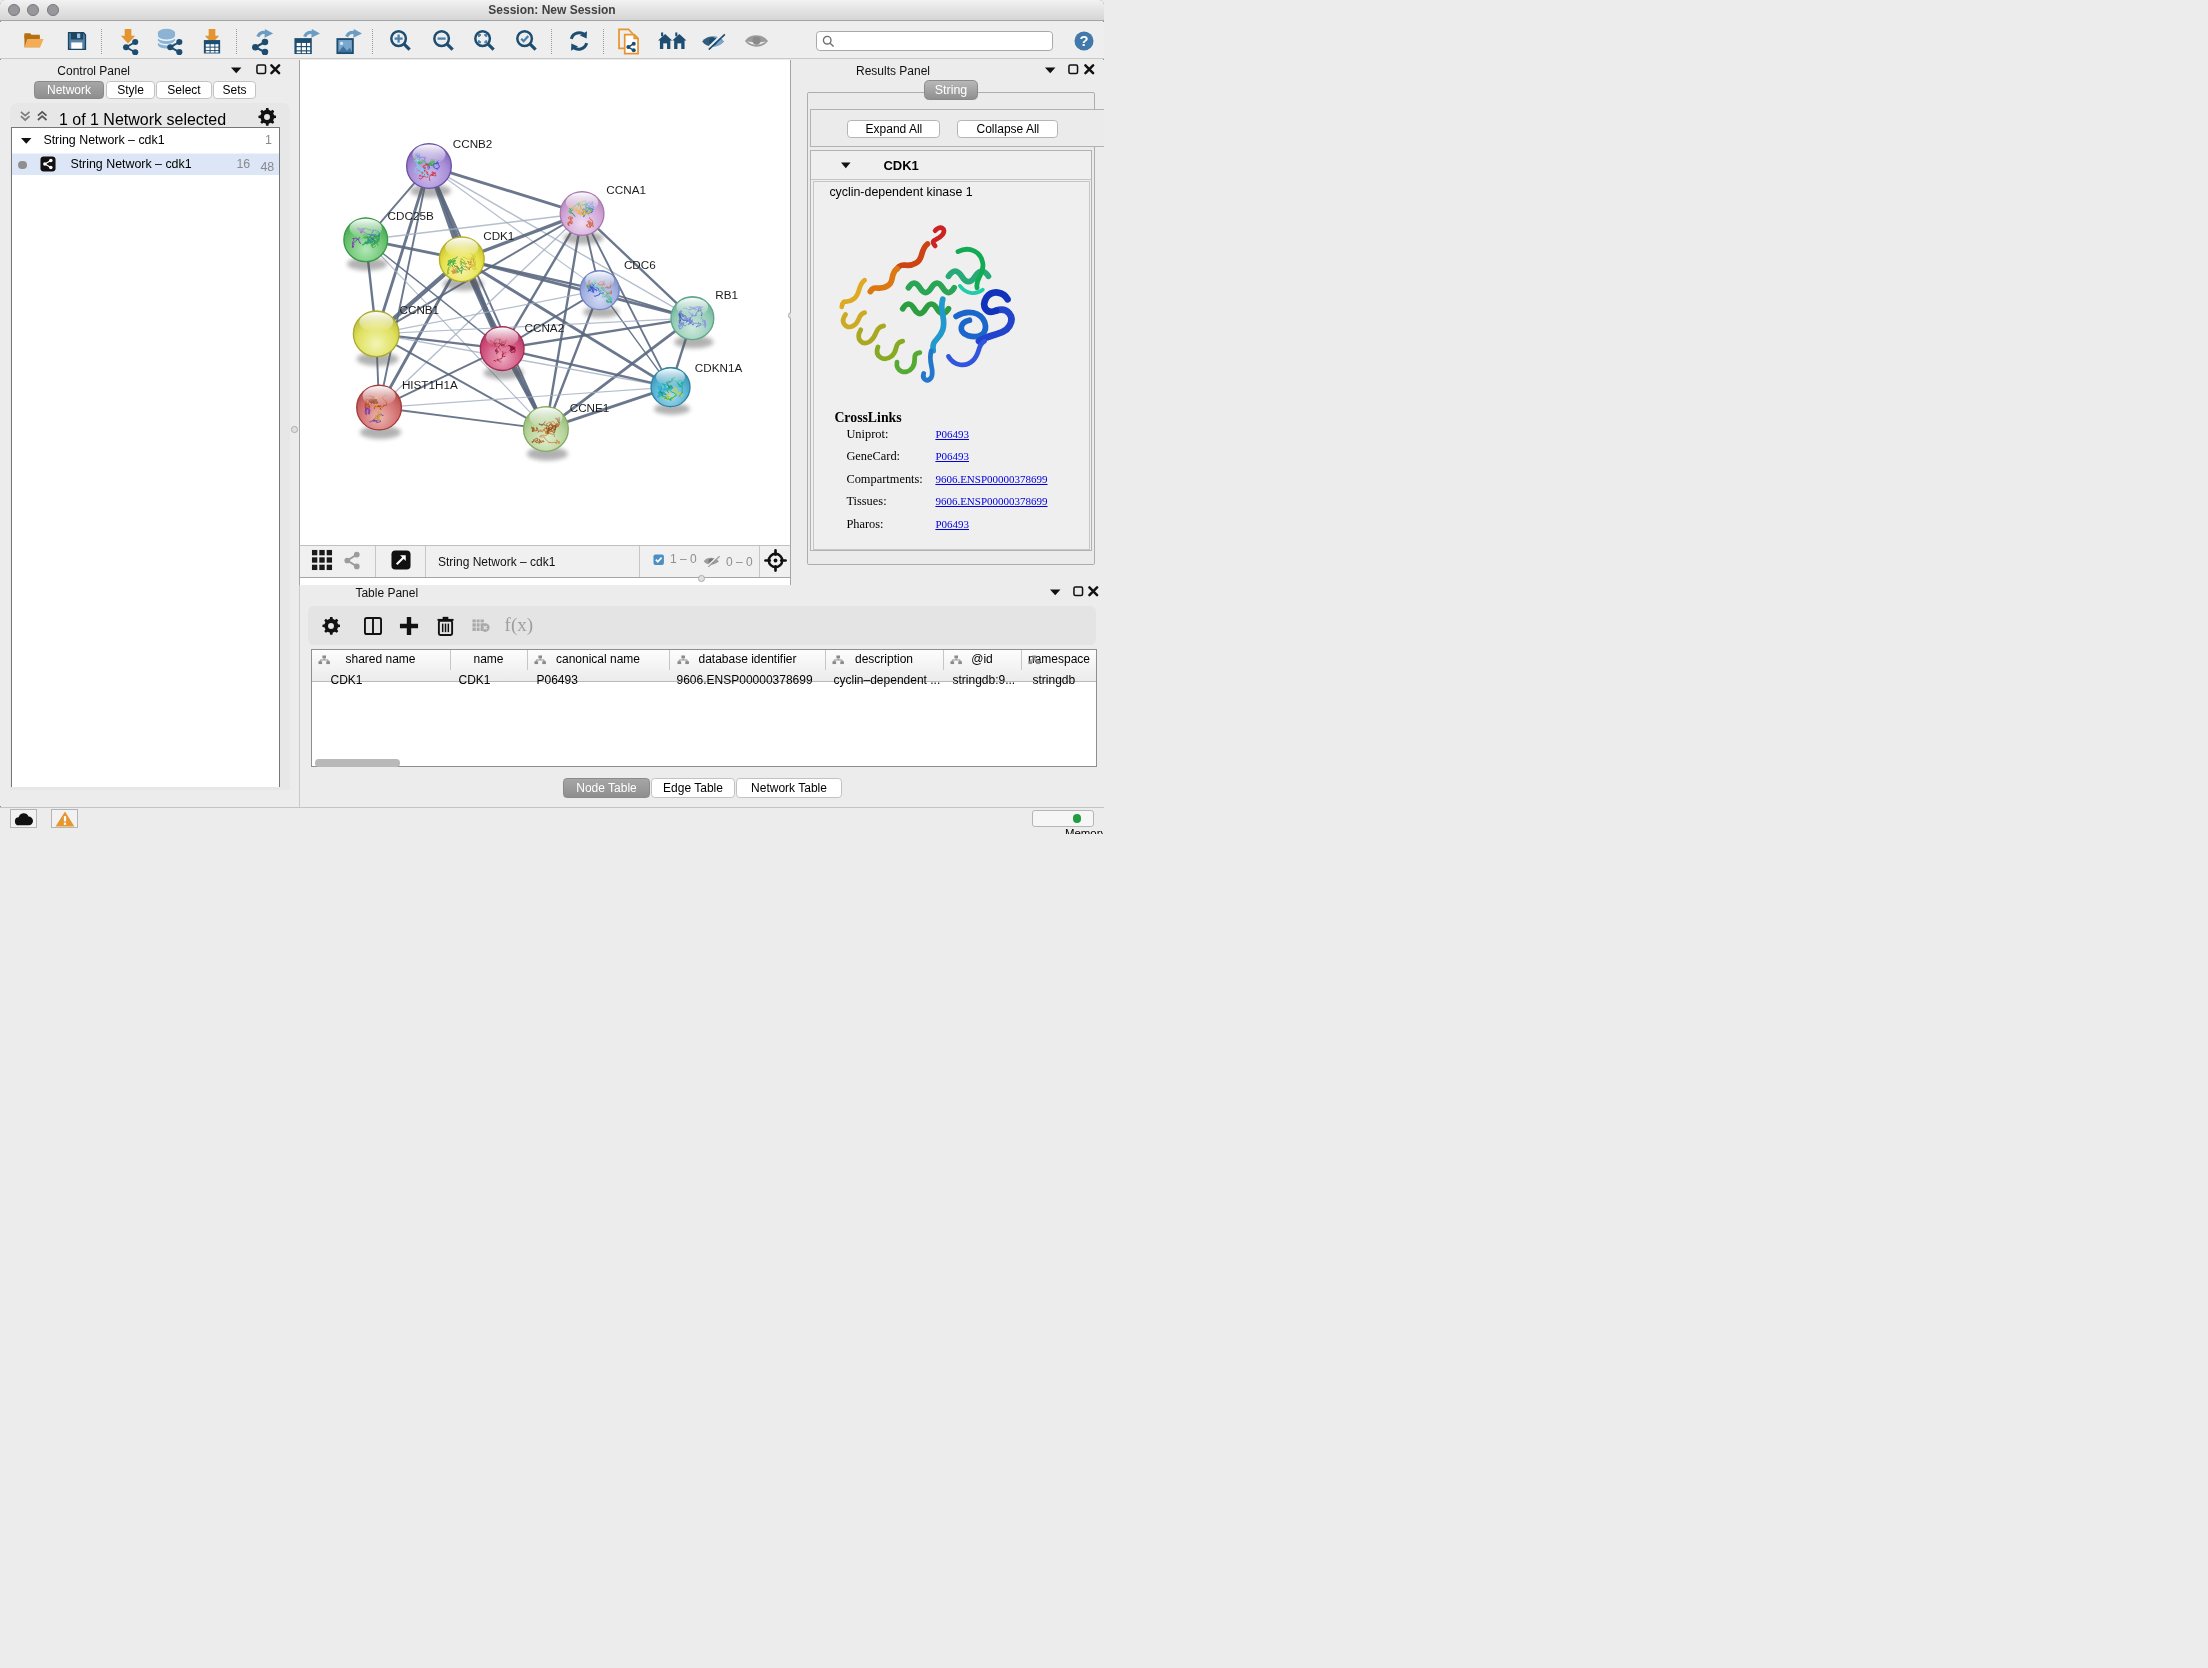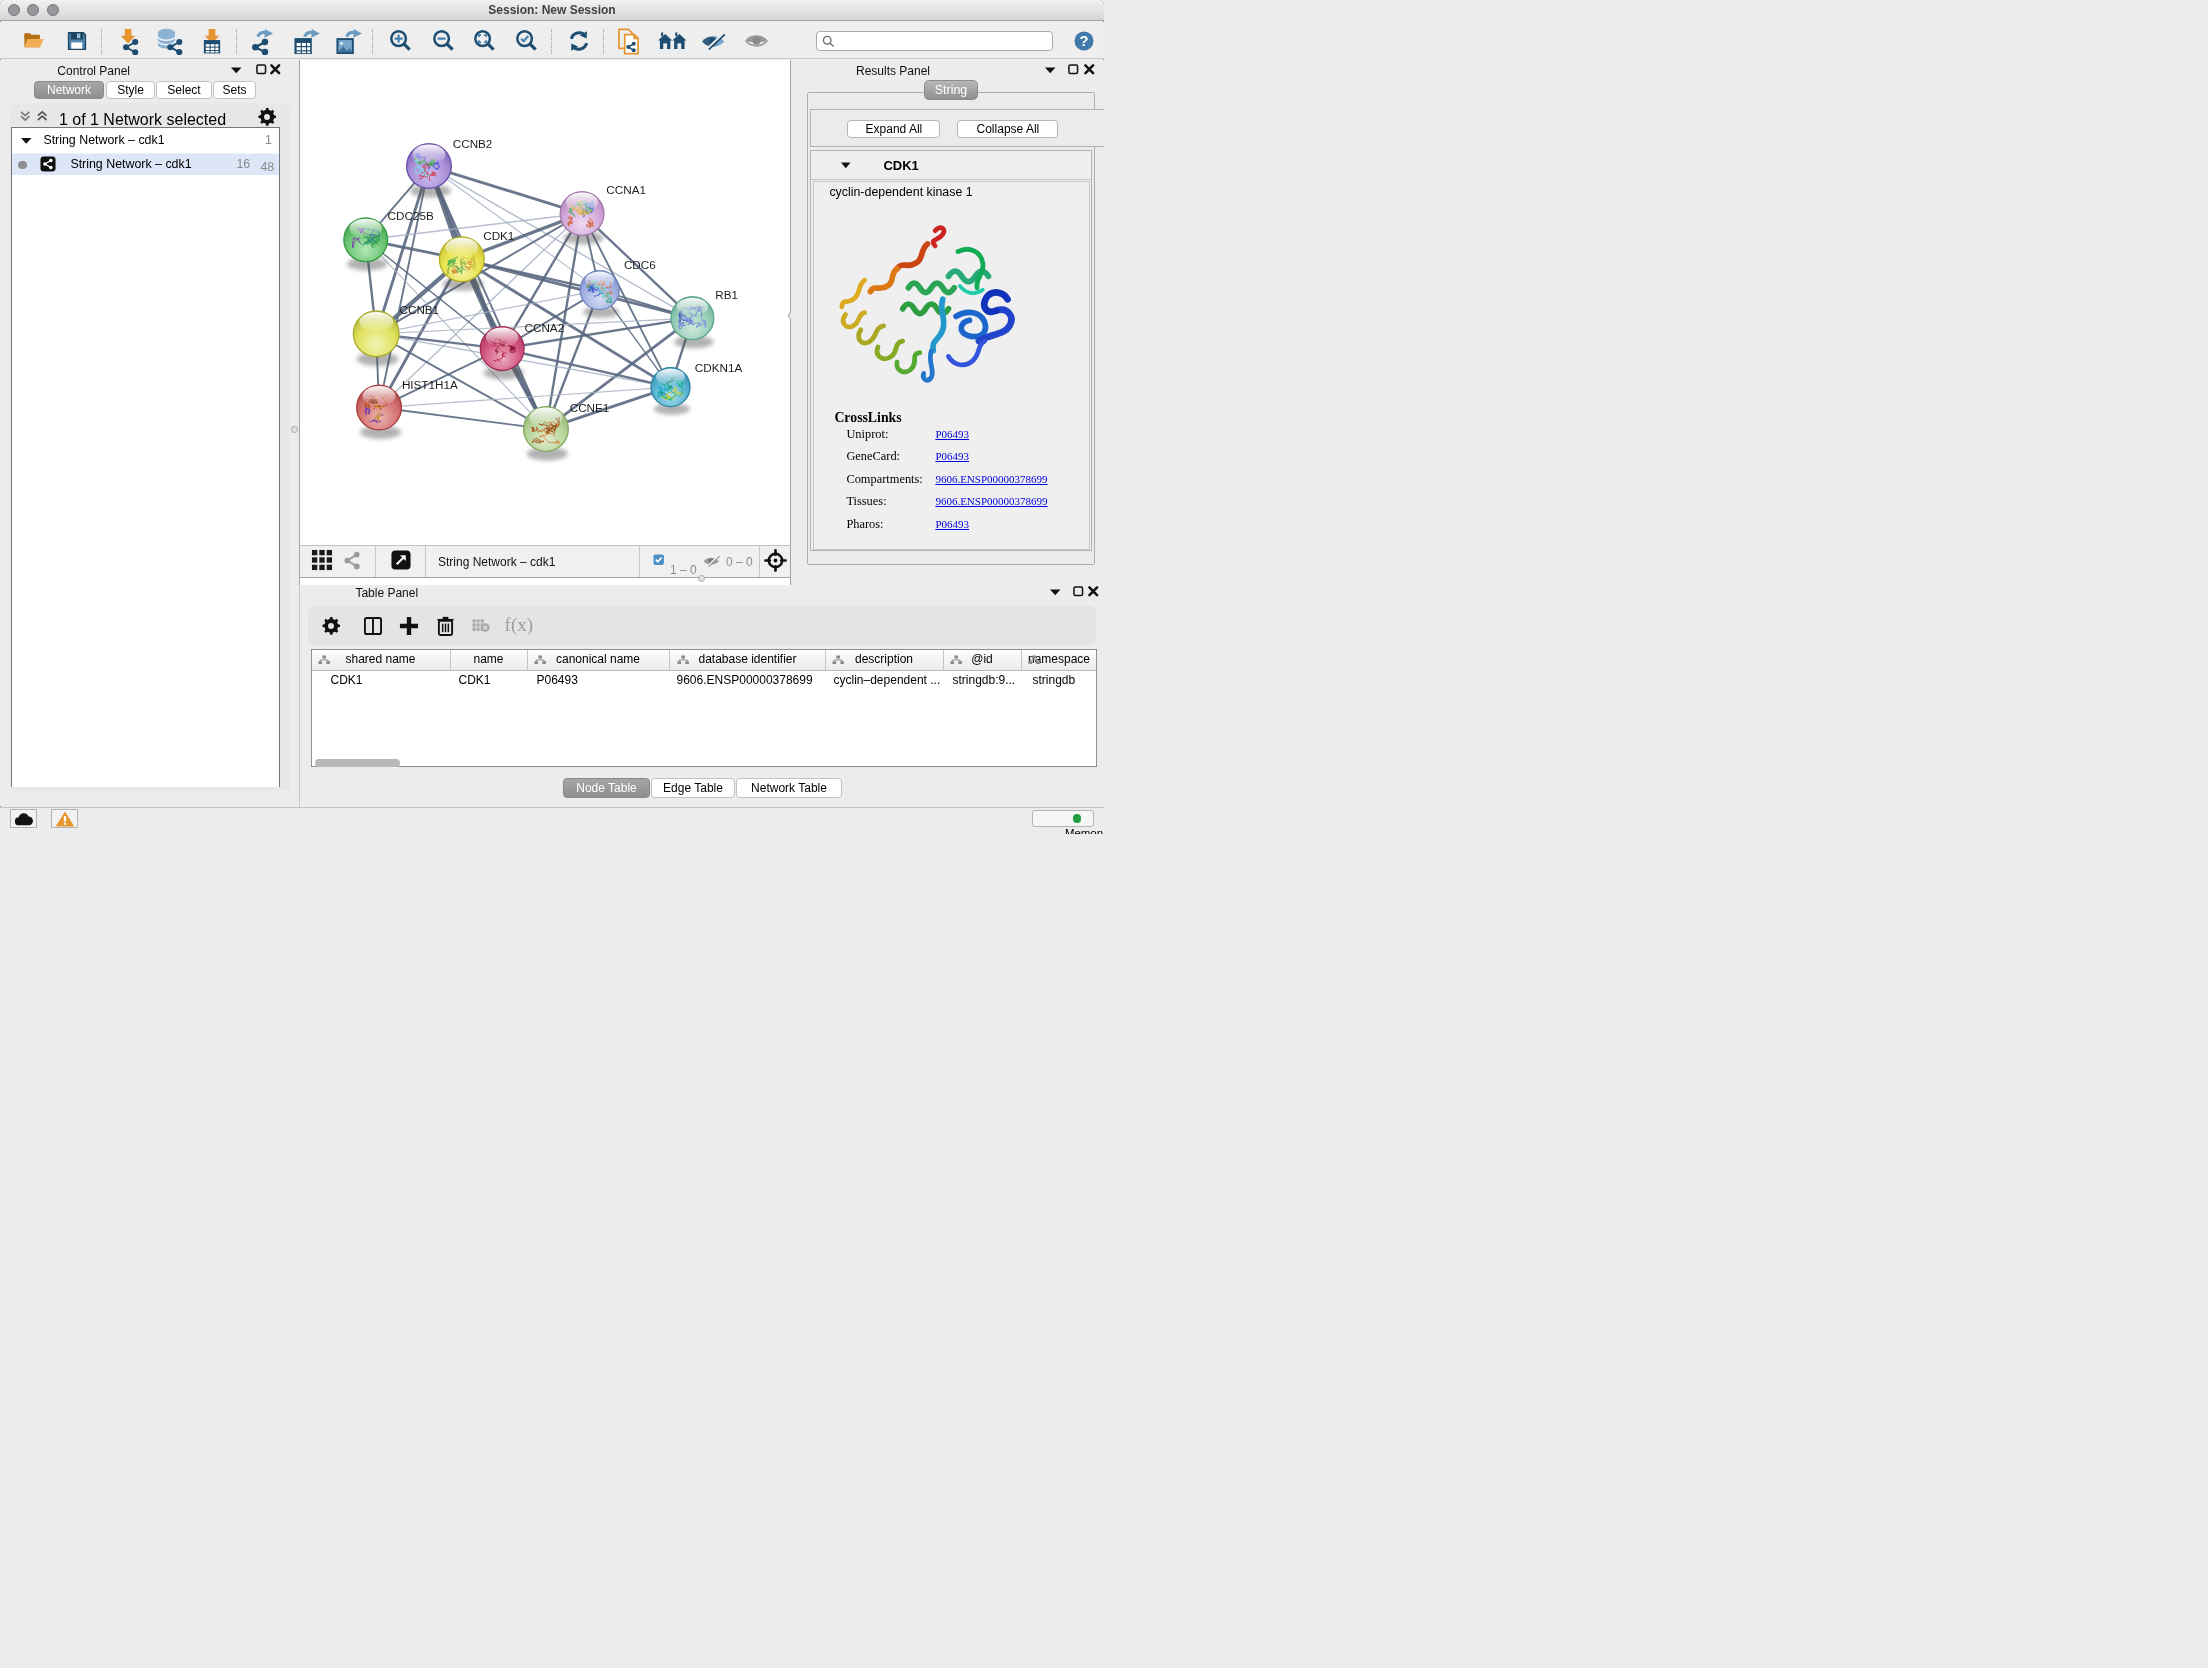--- a/index.html
+++ b/index.html
@@ -54,21 +54,21 @@
 #cdk1-box { position:absolute; left:2.4px; top:57px; width:282px; height:401px;
   background:#efefef; border:1px solid #b2b2b2; }
 #cdk1-hdr { position:absolute; left:0; top:0; width:100%; height:28.5px; border-bottom:1px solid #c4c4c4; }
 .serif { font-family:"Liberation Serif", serif; }
 .xlink { color:#0000e0; text-decoration:underline; }
 
 #tp-toolbar { position:absolute; left:7.6px; top:21px; width:788px; height:39px; background:#e4e4e4;
   border-radius:5.7px; }
 #tp-table { position:absolute; left:10.5px; top:64px; width:786px; height:118px; background:#fff;
   border:1px solid #8f8f8f; }
-.th-row { position:absolute; left:0; top:0; width:100%; height:21px;
+.th-row { position:absolute; left:0; top:0; width:100%; height:32px;
   background:linear-gradient(#fdfdfd,#ebebeb); border-bottom:1px solid #b9b9b9; }
 .th-cell { position:absolute; top:0; height:20px; border-right:1px solid #c6c6c6; font-size:12px;
   text-align:center; line-height:19px; overflow:hidden; white-space:nowrap; }
 .td-cell { position:absolute; top:21px; height:19px; font-size:12px; line-height:18px; }
 .bt-tab { position:absolute; top:193px; height:20.4px; background:#fff; border:1px solid #c2c2c2;
   border-radius:3.8px; font-size:12px; text-align:center; line-height:19px; z-index:2; }
 .bt-tab.sel { background:linear-gradient(#a6a6a6,#8e8e8e); color:#fff; border:1px solid #8a8a8a; }
 
 .sb-btn { position:absolute; top:1.4px; width:27px; height:18.5px; background:#f2f2f2;
   border:1px solid #b5b5b5; }
@@ -652,21 +652,21 @@
       </g>
     <path fill="#fff" d="M9.5 5.5 h6 v6z"></path>
   </svg>
   <div style="position:absolute;left:125px;top:0;height:100%;border-left:1px solid #c6c6c6;"></div>
   <div style="position:absolute;left:138px;top:8.6px;font-size:12px;color:#111;">String Network – cdk1</div>
   <div style="position:absolute;left:339px;top:0;height:100%;border-left:1px solid #c6c6c6;"></div>
   <svg class="abs" style="left:353px;top:8px" width="11.4" height="11.4" viewBox="0 0 12 12">
     <rect x="0.5" y="0.5" width="11" height="11" rx="2" fill="#4a90c4"></rect>
     <path d="M3 6 L5 8.2 L9 3.8" fill="none" stroke="#fff" stroke-width="1.8"></path>
   </svg>
-  <div style="position:absolute;left:370px;top:17px;font-size:12px;color:#8e8e8e;">1 – 0</div>
+  <div style="position:absolute;left:370px;top:6px;font-size:12px;color:#8e8e8e;">1 – 0</div>
   <svg class="abs" style="left:403px;top:8.6px" width="18" height="12.4" viewBox="0 0 27 18">
     <path fill="#9c9c9c" d="M1 9 C6 2 17 2 24 9 C17 16 6 16 1 9z"></path>
     <circle cx="12.5" cy="9" r="4.2" fill="#777"></circle>
     <line x1="23" y1="1" x2="6" y2="17" stroke="#f0f0f0" stroke-width="2.4"></line>
     <line x1="25" y1="1.5" x2="8" y2="17.5" stroke="#9c9c9c" stroke-width="1.8"></line>
   </svg>
   <div style="position:absolute;left:426px;top:8.6px;font-size:12px;color:#8e8e8e;">0 – 0</div>
   <div style="position:absolute;left:459px;top:0;height:100%;border-left:1px solid #c6c6c6;"></div>
 
   <svg class="abs" style="left:464px;top:2.9px" width="23" height="23" viewBox="0 0 24 24">

